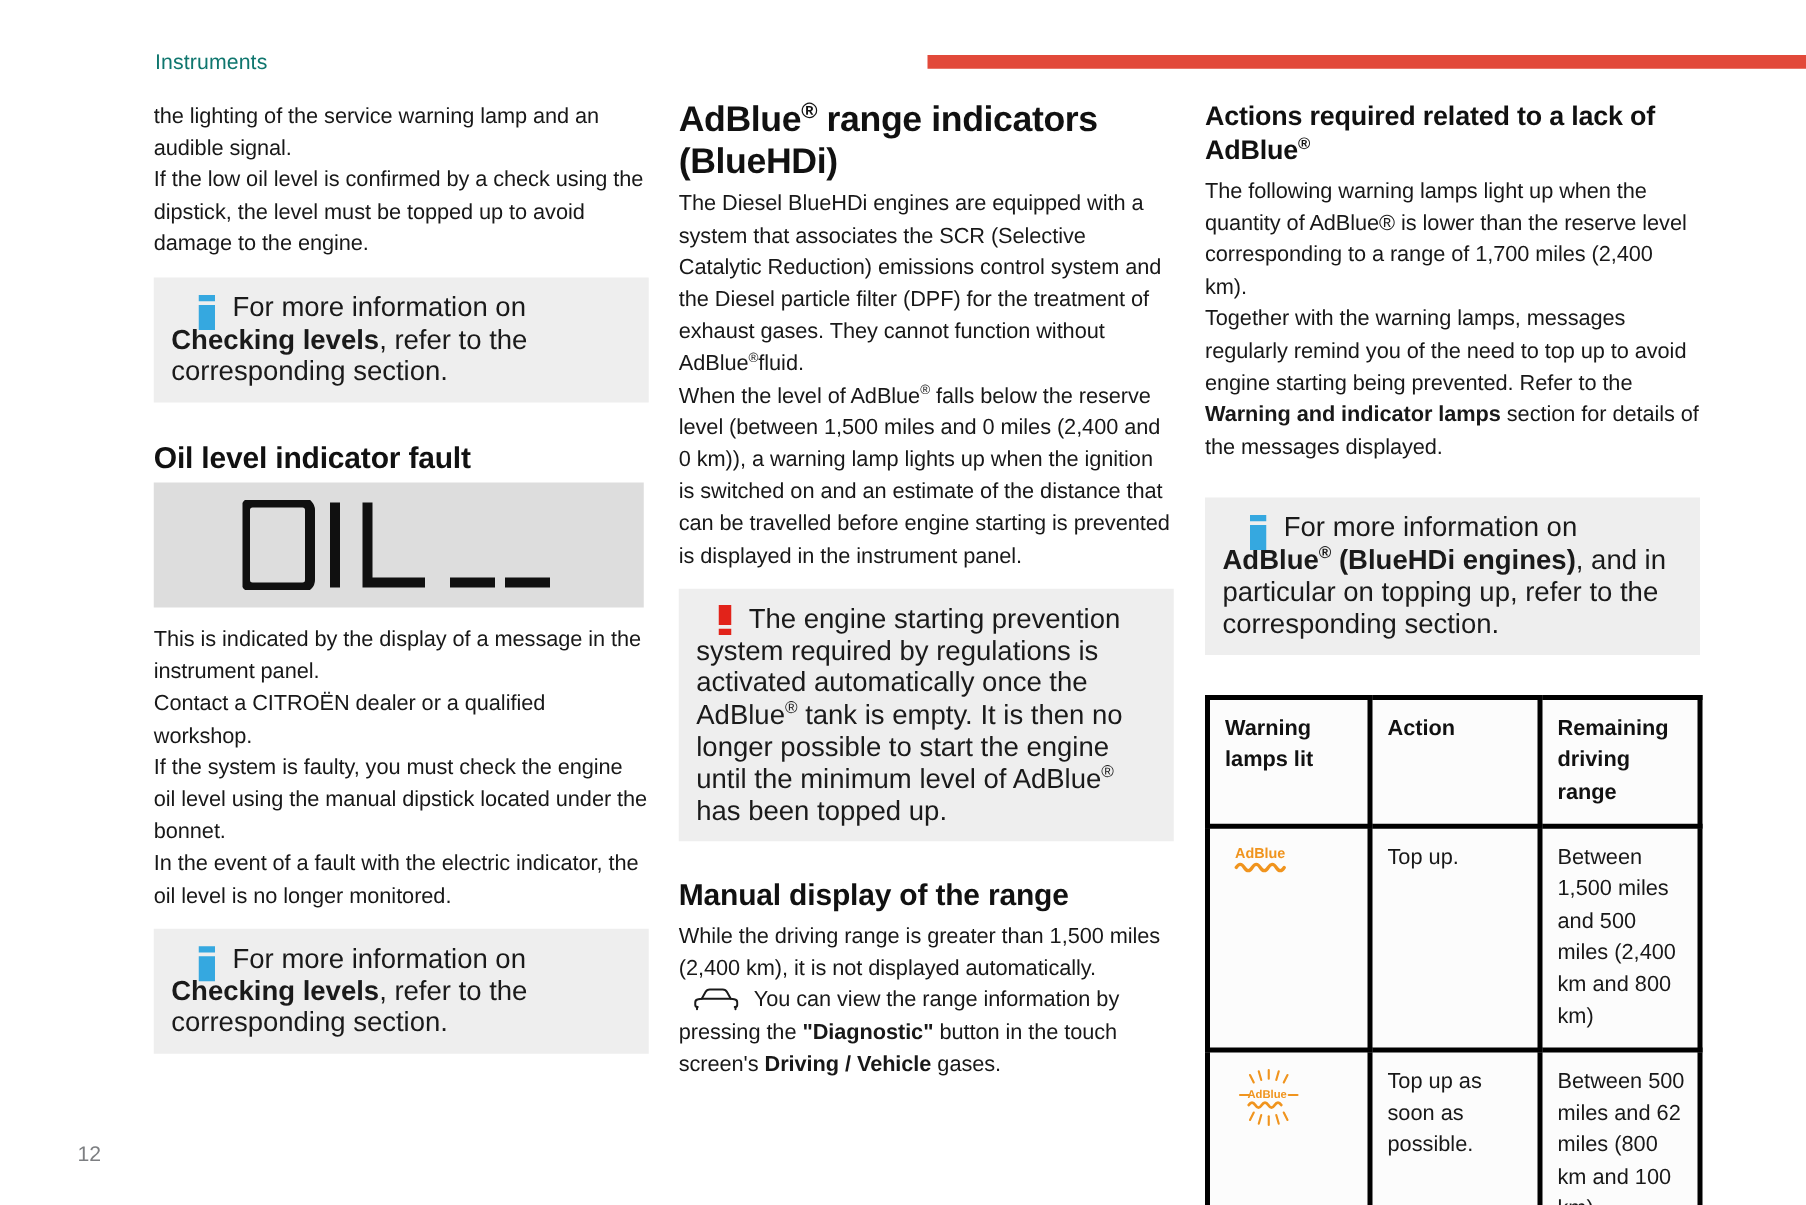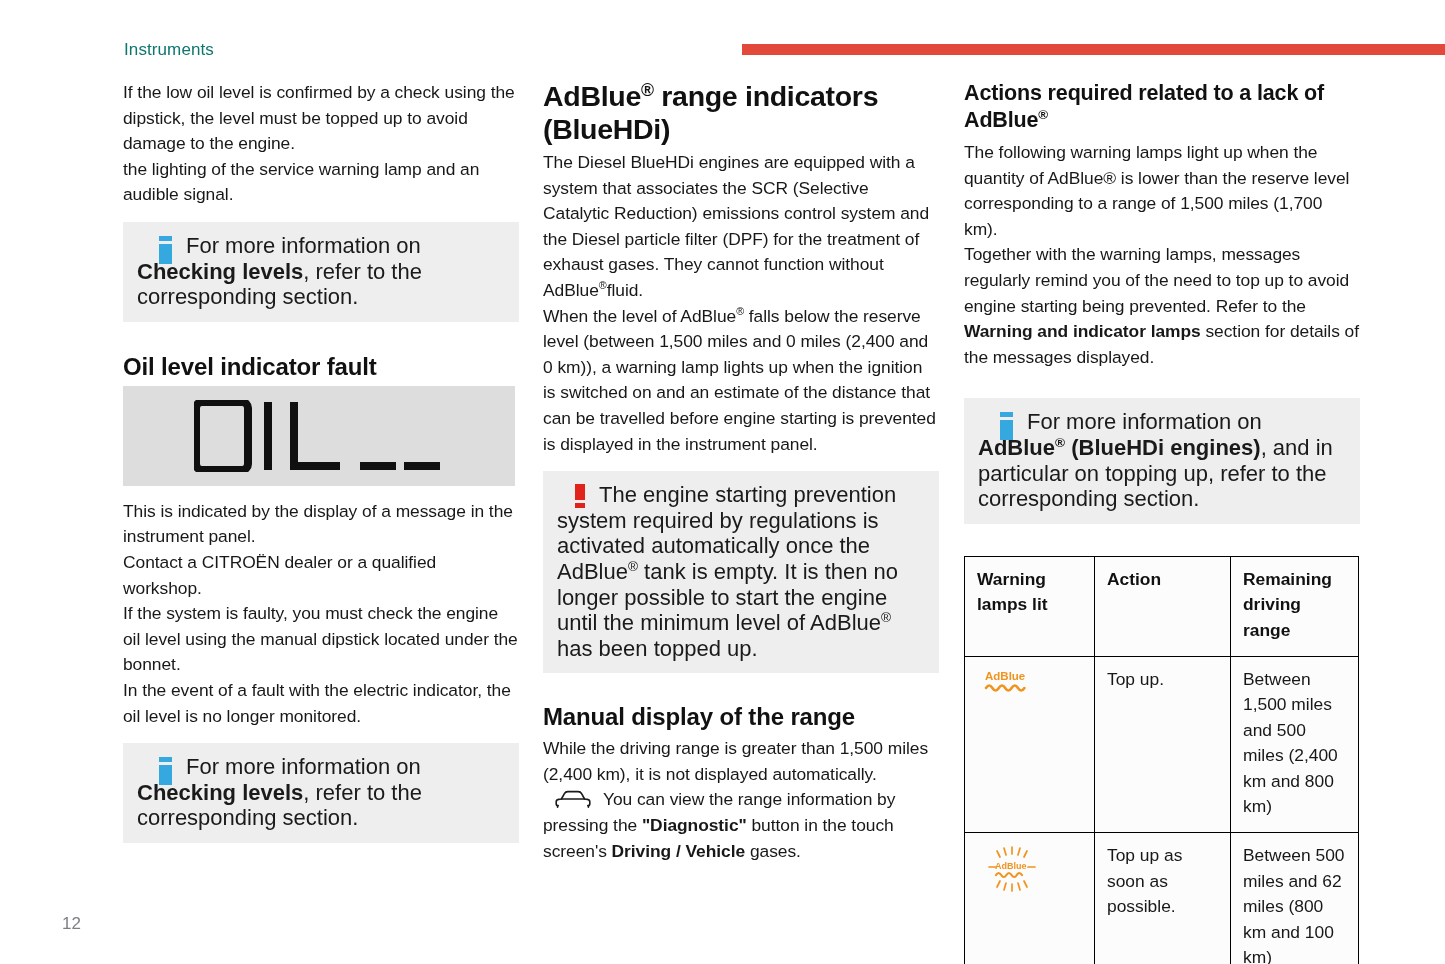--- a/index.html
+++ b/index.html
@@ -158,21 +158,21 @@
 
   
   table.lamp-table {
     border-collapse: collapse;
     width: 394px;
     table-layout: fixed;
     background: #fcfcfc;
   }
   table.lamp-table th,
   table.lamp-table td {
-    border: 1px solid #000000;
+    border: 4px solid #000000;
     vertical-align: top;
     padding: 10px 10px 12px 12px;
     font-size: 17.4px;
     line-height: 25.6px;
     text-align: left;
   }
   table.lamp-table th {
     font-weight: bold;
     color: #111;
   }
@@ -199,22 +199,22 @@
 
 <div id="header-band">
   <div id="running-head">Instruments</div>
   <div id="header-rule"></div>
 </div>
 
 <div id="page-body">
 
   <div class="col" id="col-left">
 
+    <p class="body">the lighting of the service warning lamp and an audible signal.</p>
     <p class="body">If the low oil level is confirmed by a check using the dipstick, the level must be topped up to avoid damage to the engine.</p>
-    <p class="body">the lighting of the service warning lamp and an audible signal.</p>
 
     <div class="note" style="margin-top:14px;">
       <span class="icon-info"></span><span class="note-text-inline"><span>For more information on </span><b>Checking levels</b><span>, refer to the corresponding section.</span></span>
     </div>
 
     <h2 class="sub-title" style="margin-top:32px;">Oil level indicator fault</h2>
 
     <div id="oil-figure">
       <svg width="250" height="72" viewBox="0 0 250 72" aria-hidden="true">
 
@@ -260,21 +260,21 @@
             <path d="M3.2 16.6 C2.0 16.6 1.2 15.9 1.2 14.9 L1.2 13.0 C1.2 11.6 2.2 10.6 3.6 10.4 L6.4 10.0 L9.4 4.6 C10.1 3.3 11.3 2.6 12.8 2.6 L23.2 2.6 C24.7 2.6 25.9 3.3 26.6 4.6 L29.6 10.0 L32.4 10.4 C33.8 10.6 34.8 11.6 34.8 13.0 L34.8 14.9 C34.8 15.9 34.0 16.6 32.8 16.6" fill="none" stroke="#1a1a1a" stroke-width="1.6" stroke-linecap="round" stroke-linejoin="round"></path>
             <path d="M6.4 10.0 L29.6 10.0" fill="none" stroke="#1a1a1a" stroke-width="1.5" stroke-linecap="round"></path>
             <path d="M2.6 16.6 L2.6 18.3 M33.4 16.6 L33.4 18.3" fill="none" stroke="#1a1a1a" stroke-width="1.6" stroke-linecap="round"></path>
           </svg></span><span>You can view the range information by pressing the </span><b>"Diagnostic"</b><span> button in the touch screen's </span><b>Driving / Vehicle</b><span> gases.</span></p>
   </div>
 
   <div class="col" id="col-right">
 
     <h2 class="sub-title" style="font-size:21.5px; line-height:27px;"><span>Actions required related to a lack of</span> <span>AdBlue</span><sup class="reg">®</sup></h2>
 
-    <p class="body" style="margin-top:4px;">The following warning lamps light up when the quantity of AdBlue® is lower than the reserve level corresponding to a range of 1,500 miles (1,700 km).</p>
+    <p class="body" style="margin-top:4px;">The following warning lamps light up when the quantity of AdBlue® is lower than the reserve level corresponding to a range of 1,700 miles (2,400 km).</p>
 
     <p class="body"><span>Together with the warning lamps, messages regularly remind you of the need to top up to avoid engine starting being prevented. Refer to the </span><b>Warning and indicator lamps</b><span> section for details of the messages displayed.</span></p>
 
     <div class="note" style="margin-top:28px;">
       <span class="icon-info"></span><span>For more information on </span><b>AdBlue</b><b><sup class="reg">®</sup></b> <b>(BlueHDi engines)</b><span>, and in particular on topping up, refer to the corresponding section.</span>
     </div>
 
     <table class="lamp-table" style="margin-top:32px;">
       <colgroup>
           <col class="c1">

